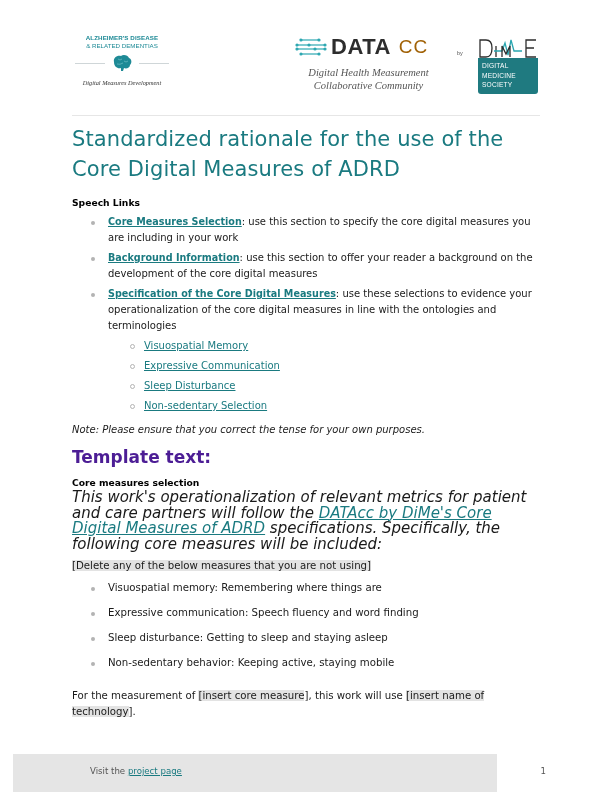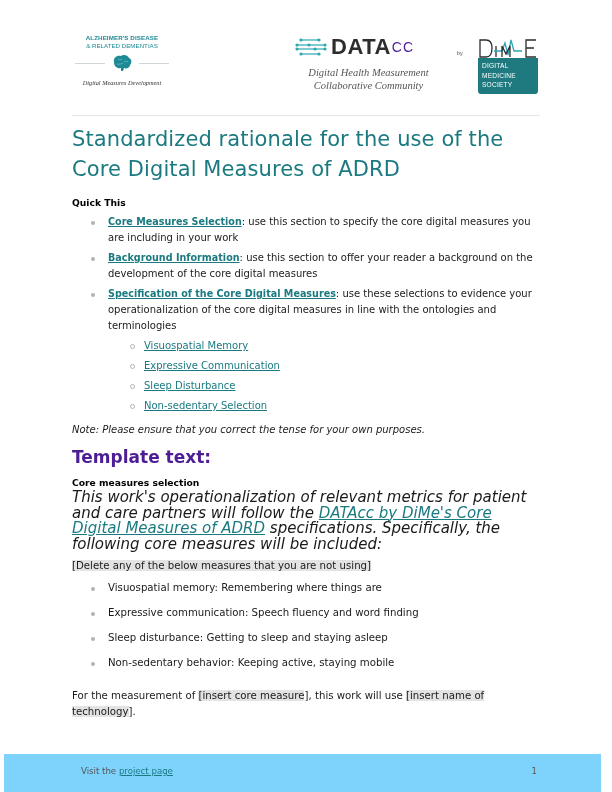--- a/index.html
+++ b/index.html
@@ -15,21 +15,21 @@
   .adrd-brain-row .hline { position: absolute; top: 12px; height: 1px; background: #cfd6d8; width: 30px; }
   .adrd-brain-row .hline.l { left: 3px; }
   .adrd-brain-row .hline.r { right: 3px; }
   .brain { position: absolute; left: 38px; top: 2px; width: 24px; height: 20px; }
   .adrd-sub { font-family: "Liberation Serif", serif; font-style: italic; font-size: 6.3px; color: #333; margin-top: 4px; }
 
   .datacc { position: absolute; left: 223px; top: 0; width: 145px; height: 66px; }
   .datacc-top { display: flex; align-items: center; height: 26px; }
   .datacc-mark { width: 32px; height: 18px; margin-right: 4px; }
   .datacc-word { font-family: "Liberation Sans", sans-serif; font-weight: bold; font-size: 22px; color: #2d2d2d; letter-spacing: 0.5px; }
-  .datacc-cc { font-family: "Liberation Sans", sans-serif; font-size: 14px; color: #4c1d95; margin-left: 1px; letter-spacing: 1px; }
+  .datacc-cc { font-family: "Liberation Sans", sans-serif; font-size: 19px; color: #a16207; margin-left: 8px; letter-spacing: 1px; }
   .datacc-sub { font-family: "Liberation Serif", serif; font-style: italic; font-size: 10.5px; color: #555; text-align: center; line-height: 13px; margin-top: 6px; width: 145px; padding-left: 2px; }
 
   .by { position: absolute; left: 385px; top: 16px; font-family: "Liberation Sans", sans-serif; font-size: 5.5px; color: #555; }
 
   .dime { position: absolute; left: 406px; top: 3px; width: 60px; height: 56px; }
   .dime-top { position: relative; height: 21px; }
   .dime-box { background: #1f7a80; height: 36px; border-radius: 0 0 3px 3px; padding: 3px 4px; }
   .dime-box div { font-family: "Liberation Sans", sans-serif; color: #fff; font-size: 6.6px; line-height: 9.5px; letter-spacing: 0.2px; }
 
   .rule { position: absolute; left: 72px; top: 115px; width: 468px; height: 1px; background: #e6e6e6; }
@@ -60,21 +60,21 @@
   .hl { background: #e3e3e3; }
   .delete-line { margin-top: 6px; font-size: 10.2px; line-height: 15.5px; }
 
   ul.measures { list-style: none; margin-top: 6px; }
   ul.measures > li { position: relative; padding-left: 36px; height: 25px; line-height: 16px; font-size: 10.2px; color: #1a1a1a; }
   ul.measures > li::before { content: ""; position: absolute; left: 19px; top: 7px; width: 4px; height: 4px; border-radius: 50%; background: #b3b3b3; }
 
   .final { margin-top: 8px; font-size: 10.2px; line-height: 16px; }
 
   
-  .footer { position: absolute; left: 4px; top: 754px; width: 597px; height: 38px; background: #7dd3fc; }
+  .footer { position: absolute; left: 13px; top: 754px; width: 484px; height: 38px; background: #e5e5e5; }
   .footer-inner { position: absolute; left: 72px; top: 0; width: 468px; height: 38px; }
   .footer-text { position: absolute; left: 5px; top: 12px; font-size: 8.6px; color: #555; }
   .footer-text a { color: #1a7a80; text-decoration: underline; }
   .page-num { position: absolute; right: 7px; top: 12px; font-size: 8.6px; color: #555; }
 </style>
 </head>
 <body>
 
 <div class="header">
   <div class="adrd-logo">
@@ -138,21 +138,21 @@
       <div>SOCIETY</div>
     </div>
   </div>
 </div>
 
 <div class="rule"></div>
 
 <h1 class="title">Standardized rationale for the use of the Core Digital Measures of ADRD</h1>
 
 <div class="content">
-  <div class="ql-heading">Quick This</div>
+  <div class="ql-heading">Speech Links</div>
   <ul class="ql">
     <li>
       <a class="strong-link" href="#">Core Measures Selection</a><span>: use this section to specify the core digital measures you are including in your work</span>
     </li>
     <li>
       <a class="strong-link" href="#">Background Information</a><span>: use this section to offer your reader a background on the development of the core digital measures</span>
     </li>
     <li>
       <a class="strong-link" href="#">Specification of the Core Digital Measures</a><span>: use these selections to evidence your operationalization of the core digital measures in line with the ontologies and terminologies</span>
       <ul class="sub">

